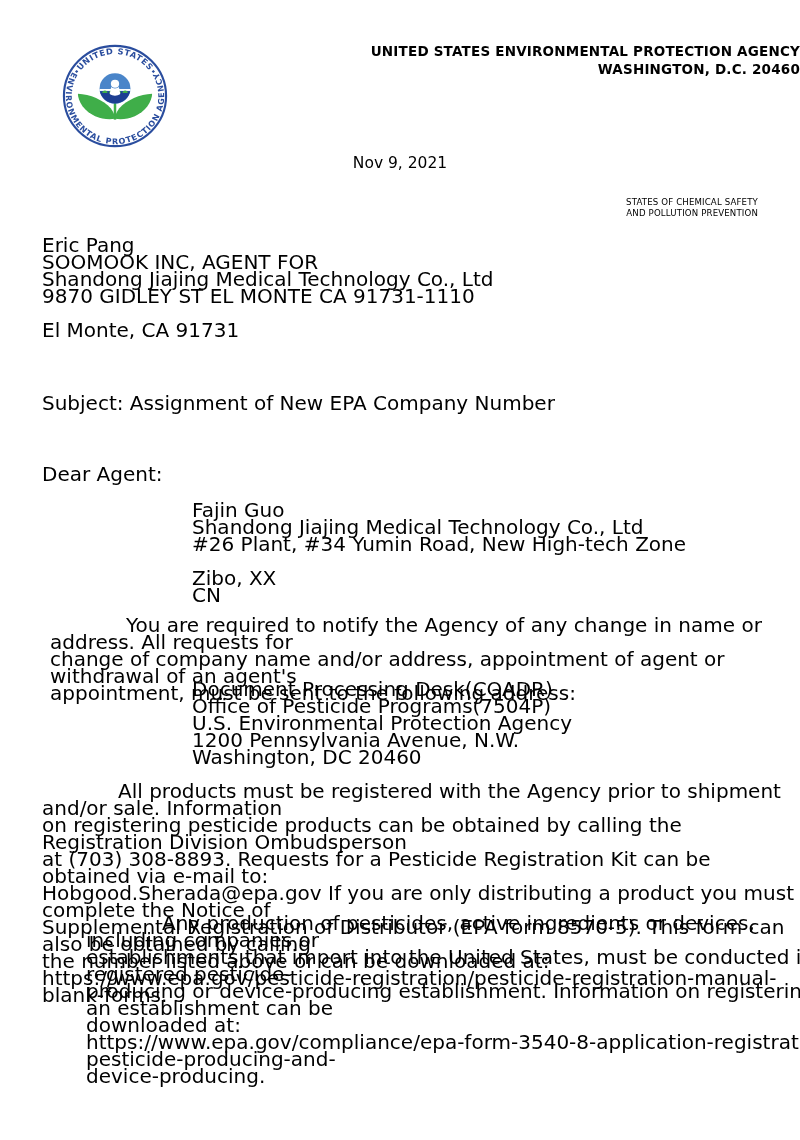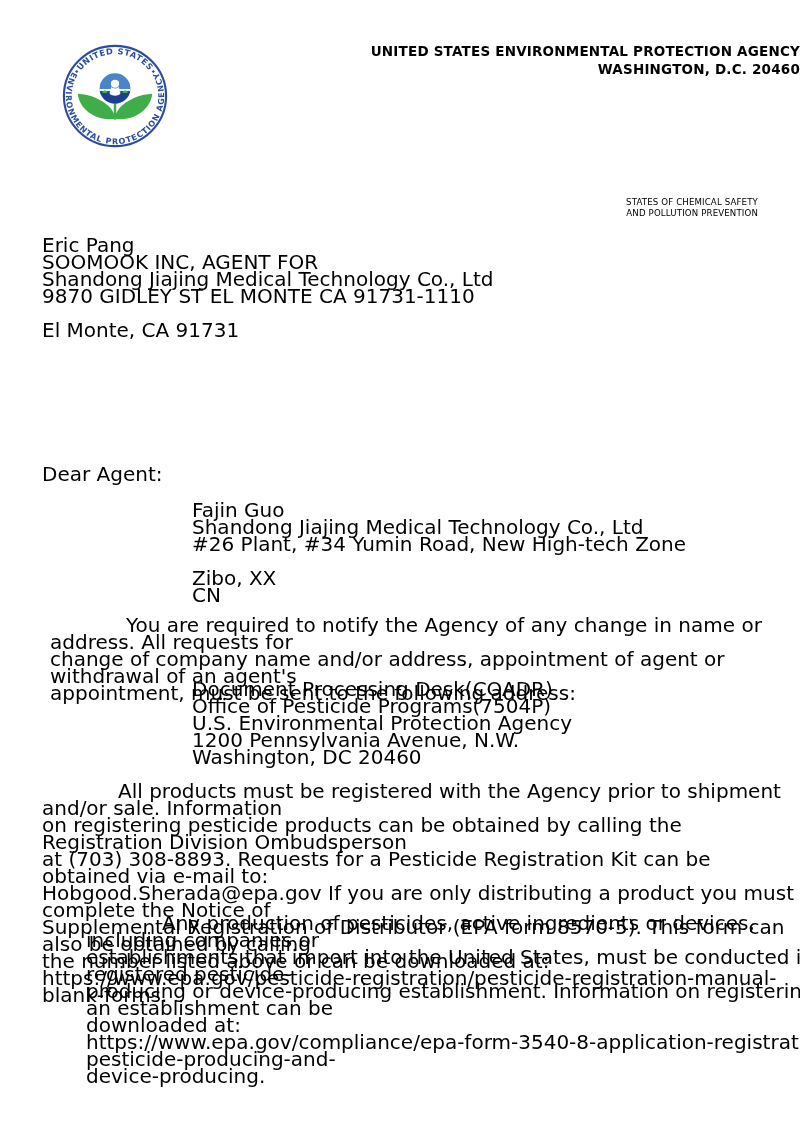--- a/index.html
+++ b/index.html
@@ -118,33 +118,35 @@
 
     <circle cx="55" cy="42" r="4.3" fill="#ffffff"></circle>
     <path d="M51,45.5 C52.5,47.5 57.5,47.5 59,45.5 L60.5,53 C57,55.2 53,55.2 49.5,53 Z" fill="#ffffff"></path>
   </svg>
 
   <div class="abs letterhead">
     <div>UNITED STATES ENVIRONMENTAL PROTECTION AGENCY</div>
     <div>WASHINGTON, D.C. 20460</div>
   </div>
 
+  <div class="abs date-line">Nov 9, 2021</div>
 
   <div class="abs office-block">
     <div>STATES OF CHEMICAL SAFETY</div>
     <div>AND POLLUTION PREVENTION</div>
   </div>
 
   <div class="abs body-text recipient">Eric Pang
 SOOMOOK INC, AGENT FOR
 Shandong Jiajing Medical Technology Co., Ltd
 9870 GIDLEY ST EL MONTE CA 91731-1110
 
 El Monte, CA 91731</div>
 
+  <div class="abs body-text subject">Subject: Assignment of New EPA Company Number</div>
 
   <div class="abs body-text salutation">Dear Agent:</div>
 
 
   <div class="abs body-text company-addr">Fajin Guo
 Shandong Jiajing Medical Technology Co., Ltd
 #26 Plant, #34 Yumin Road, New High-tech Zone
 
 Zibo, XX
 CN</div>

